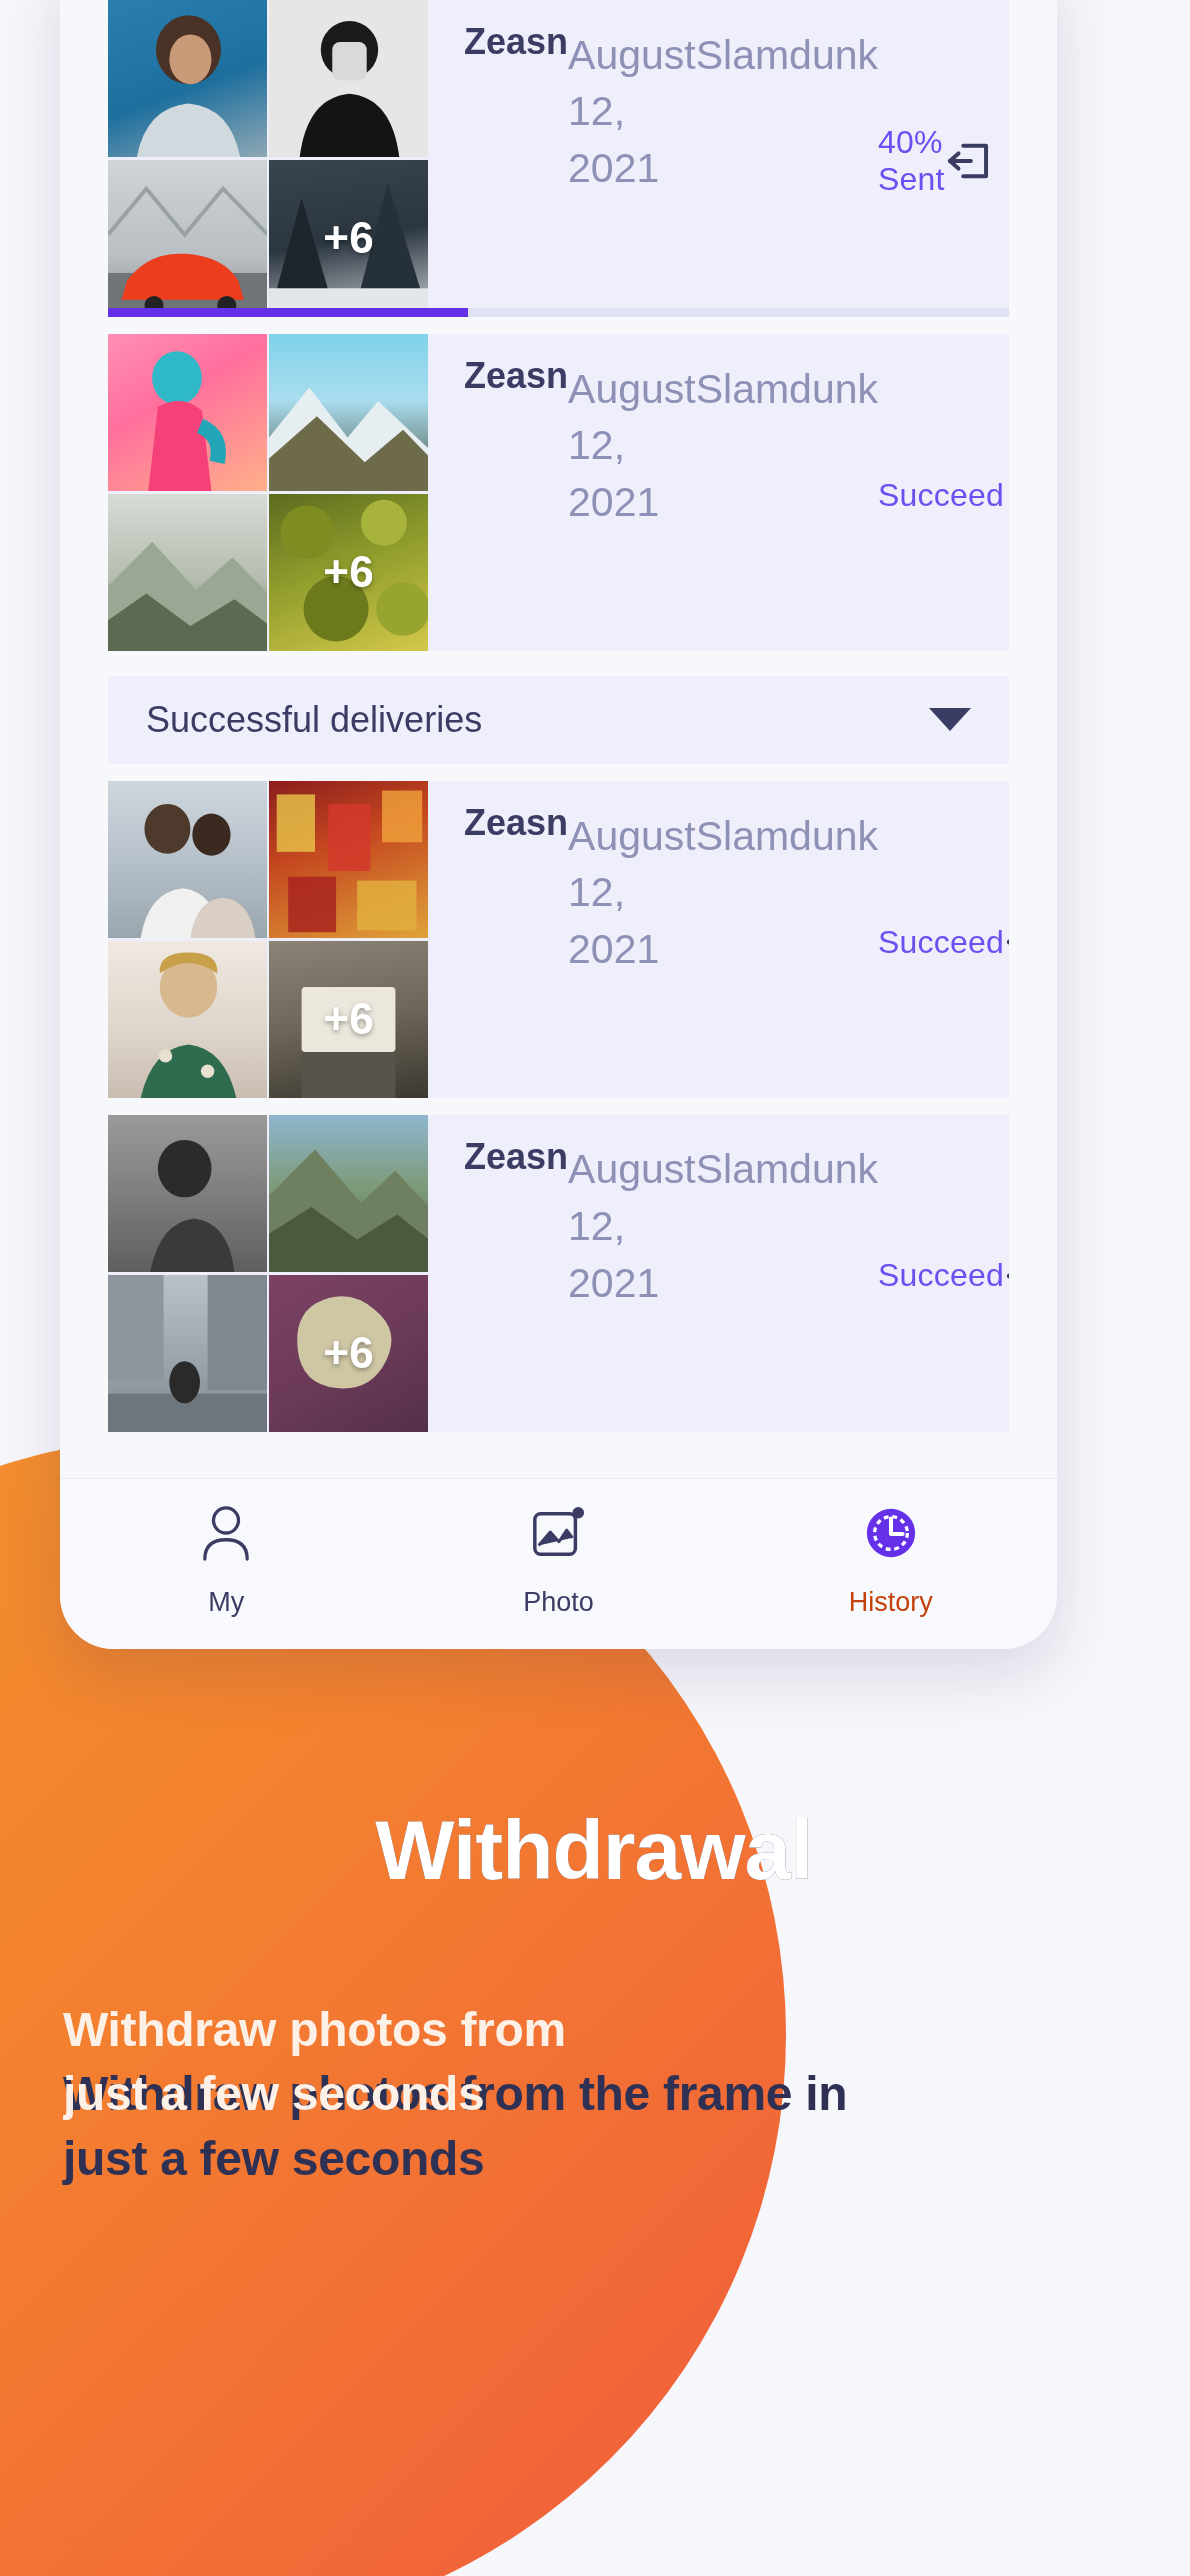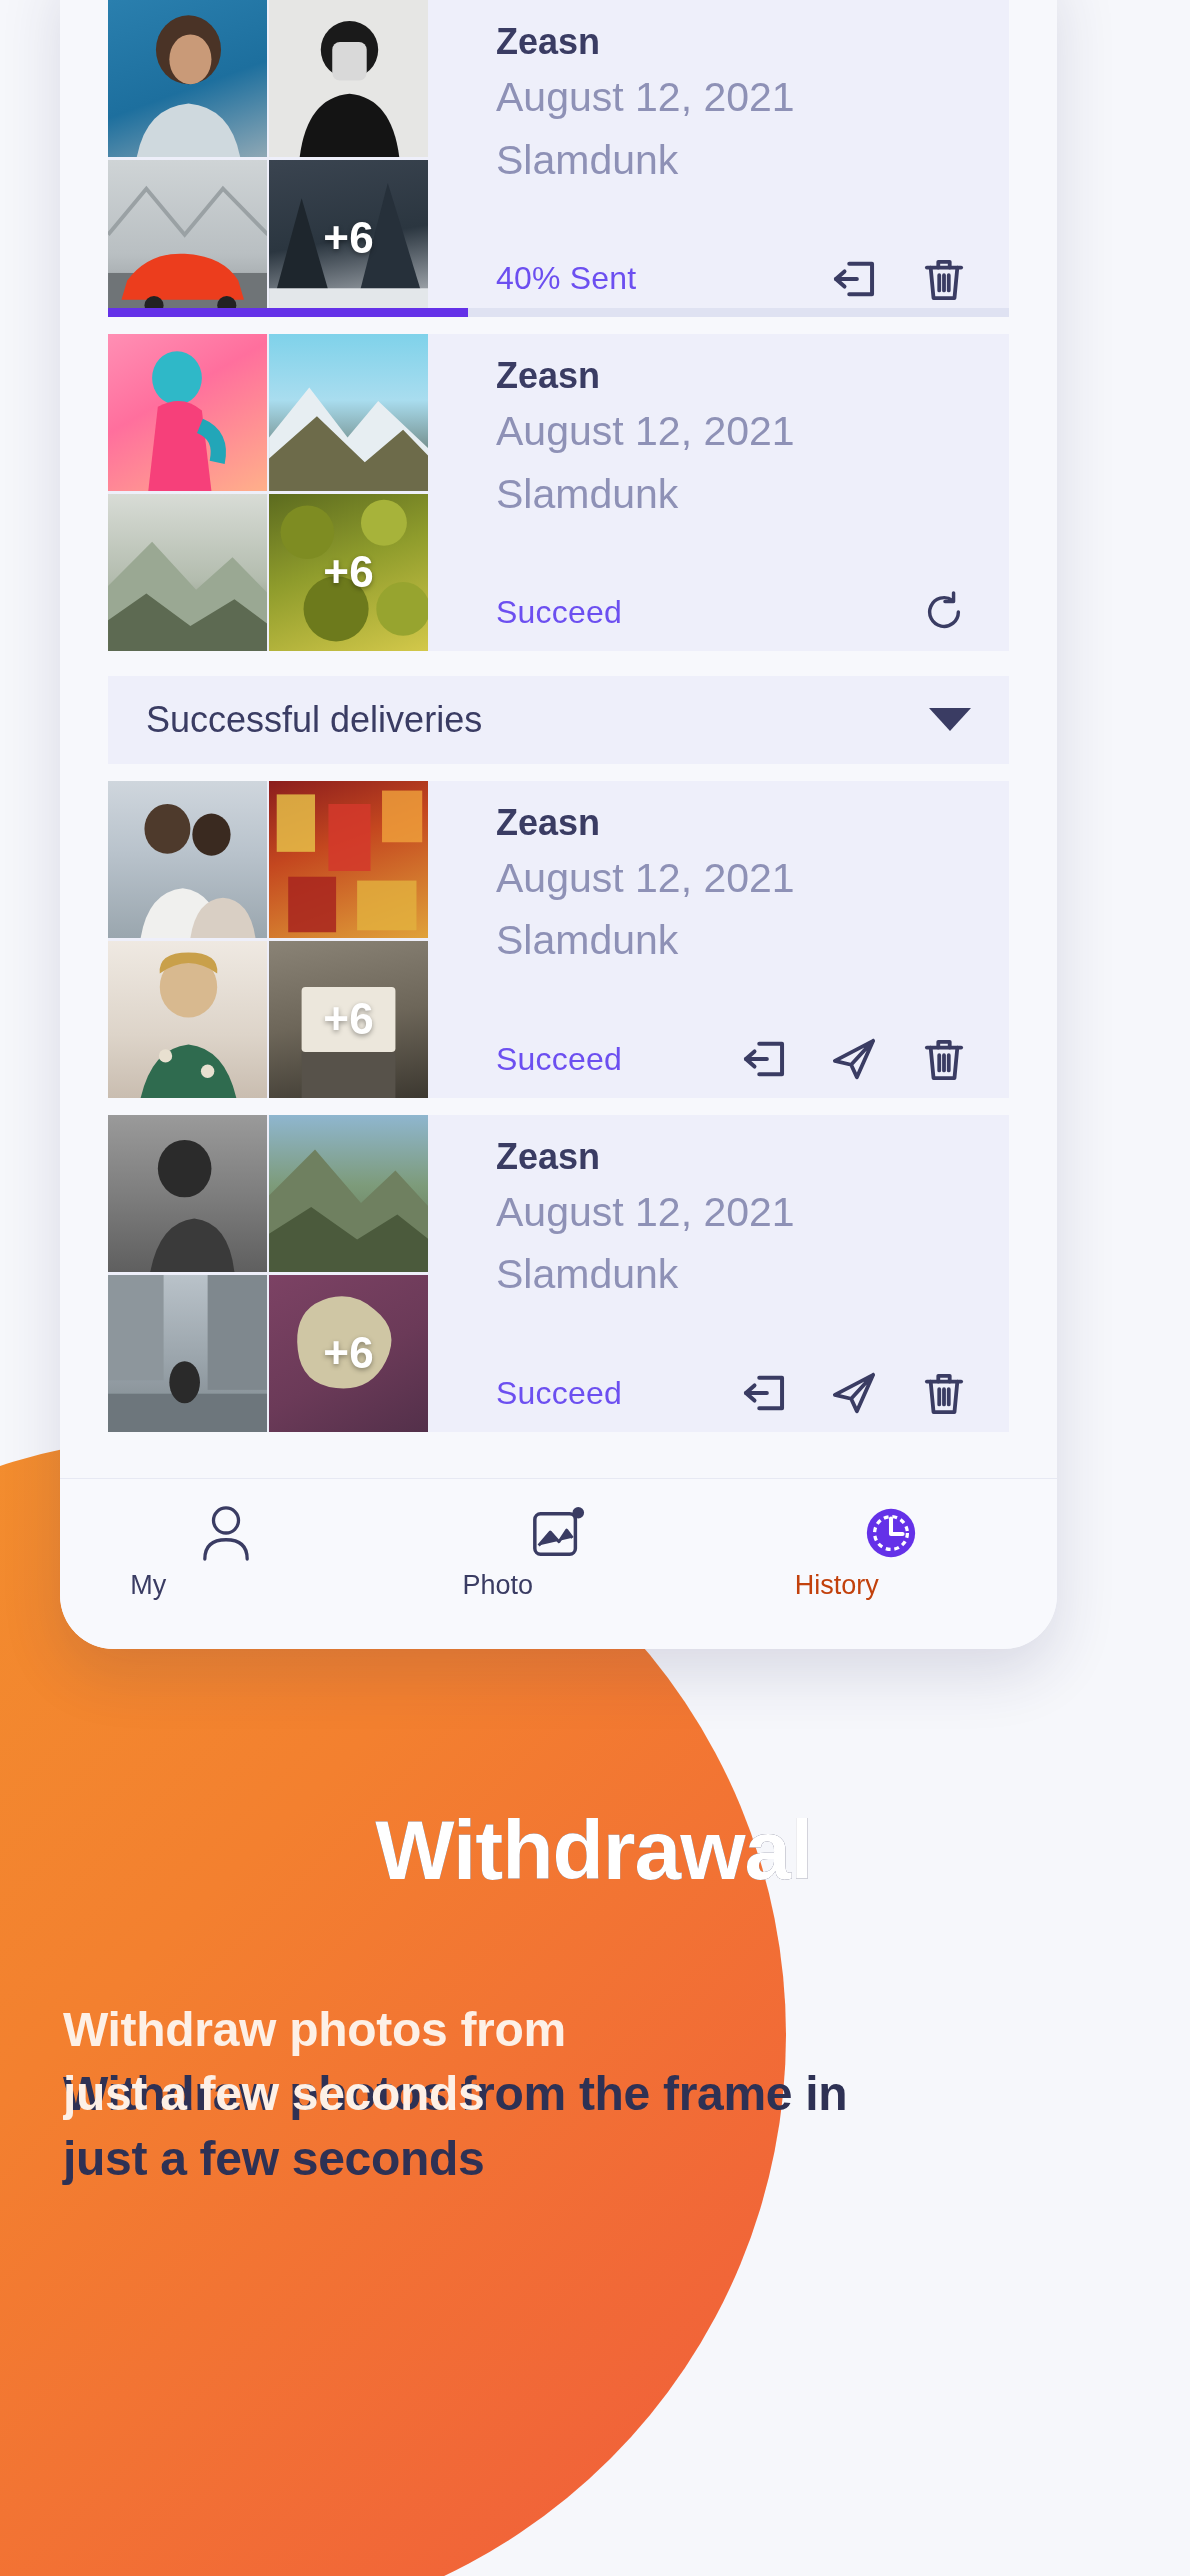--- a/index.html
+++ b/index.html
@@ -62,23 +62,22 @@
     position:absolute; inset:0;
     display:flex; align-items:center; justify-content:center;
     color:#fff; font-size:44px; font-weight:700;
     text-shadow:0 1.9px 5.8px rgba(0,0,0,.35);
     letter-spacing:0.5px;
   }
 
   .info {
     flex:1 1 auto;
     padding:21px 29px 9.6px 36px;
-    display:flex; flex-direction:column;
+    display:flex; flex-direction:row;
     background:#eeeffa;
-    margin-left:32px;
   }
   .name { font-size:36px; font-weight:700; color:#3a3c63; line-height:1.18; }
   .meta { font-size:41px; color:#8e91b6; line-height:1.38; margin-top:5.8px; font-weight:400;}
   .spacer { flex:1 1 auto; min-height:9.6px; }
   .statusrow { display:flex; align-items:center; justify-content:space-between; padding-bottom:5.8px;}
   .status { font-size:32px; color:#6c4ff0; font-weight:400; letter-spacing:0.2px;}
   .actions { display:flex; align-items:center; gap:44px; padding-right:13.4px;}
   .act { width:46px; height:46px; display:flex; align-items:center; justify-content:center; }
   .act svg { display:block; }
 
@@ -100,21 +99,21 @@
   .caret { width:0;height:0;border-left:21px solid transparent;border-right:21px solid transparent;border-top:23px solid #3a3c63; }
 
   
   .nav {
     height:171px; background:#f8f9fd;
     border-top:1.9px solid #e7e9f3;
     display:flex; align-items:flex-start; justify-content:space-around;
     padding-top:25px;
     flex:0 0 auto;
   }
-  .tab { display:flex; flex-direction:column; gap:8px; width:192px;}
+  .tab { display:flex; flex-direction:column; align-items:center; gap:25px; width:192px;}
   .tab .lbl { font-size:27px; color:#3a3c63; }
   .tab.active .lbl { color:#c2410c; }
   .tab .ico { height:58px; display:flex;align-items:center;justify-content:center;}
 
   
   .headline-wrap { position:absolute; left:0; top:1802px; width:1188px; z-index:6; text-align:center; }
   .headline {
     position:relative; display:inline-block;
     font-size:84px; font-weight:700; letter-spacing:-1px;
     color:#2e3154;

